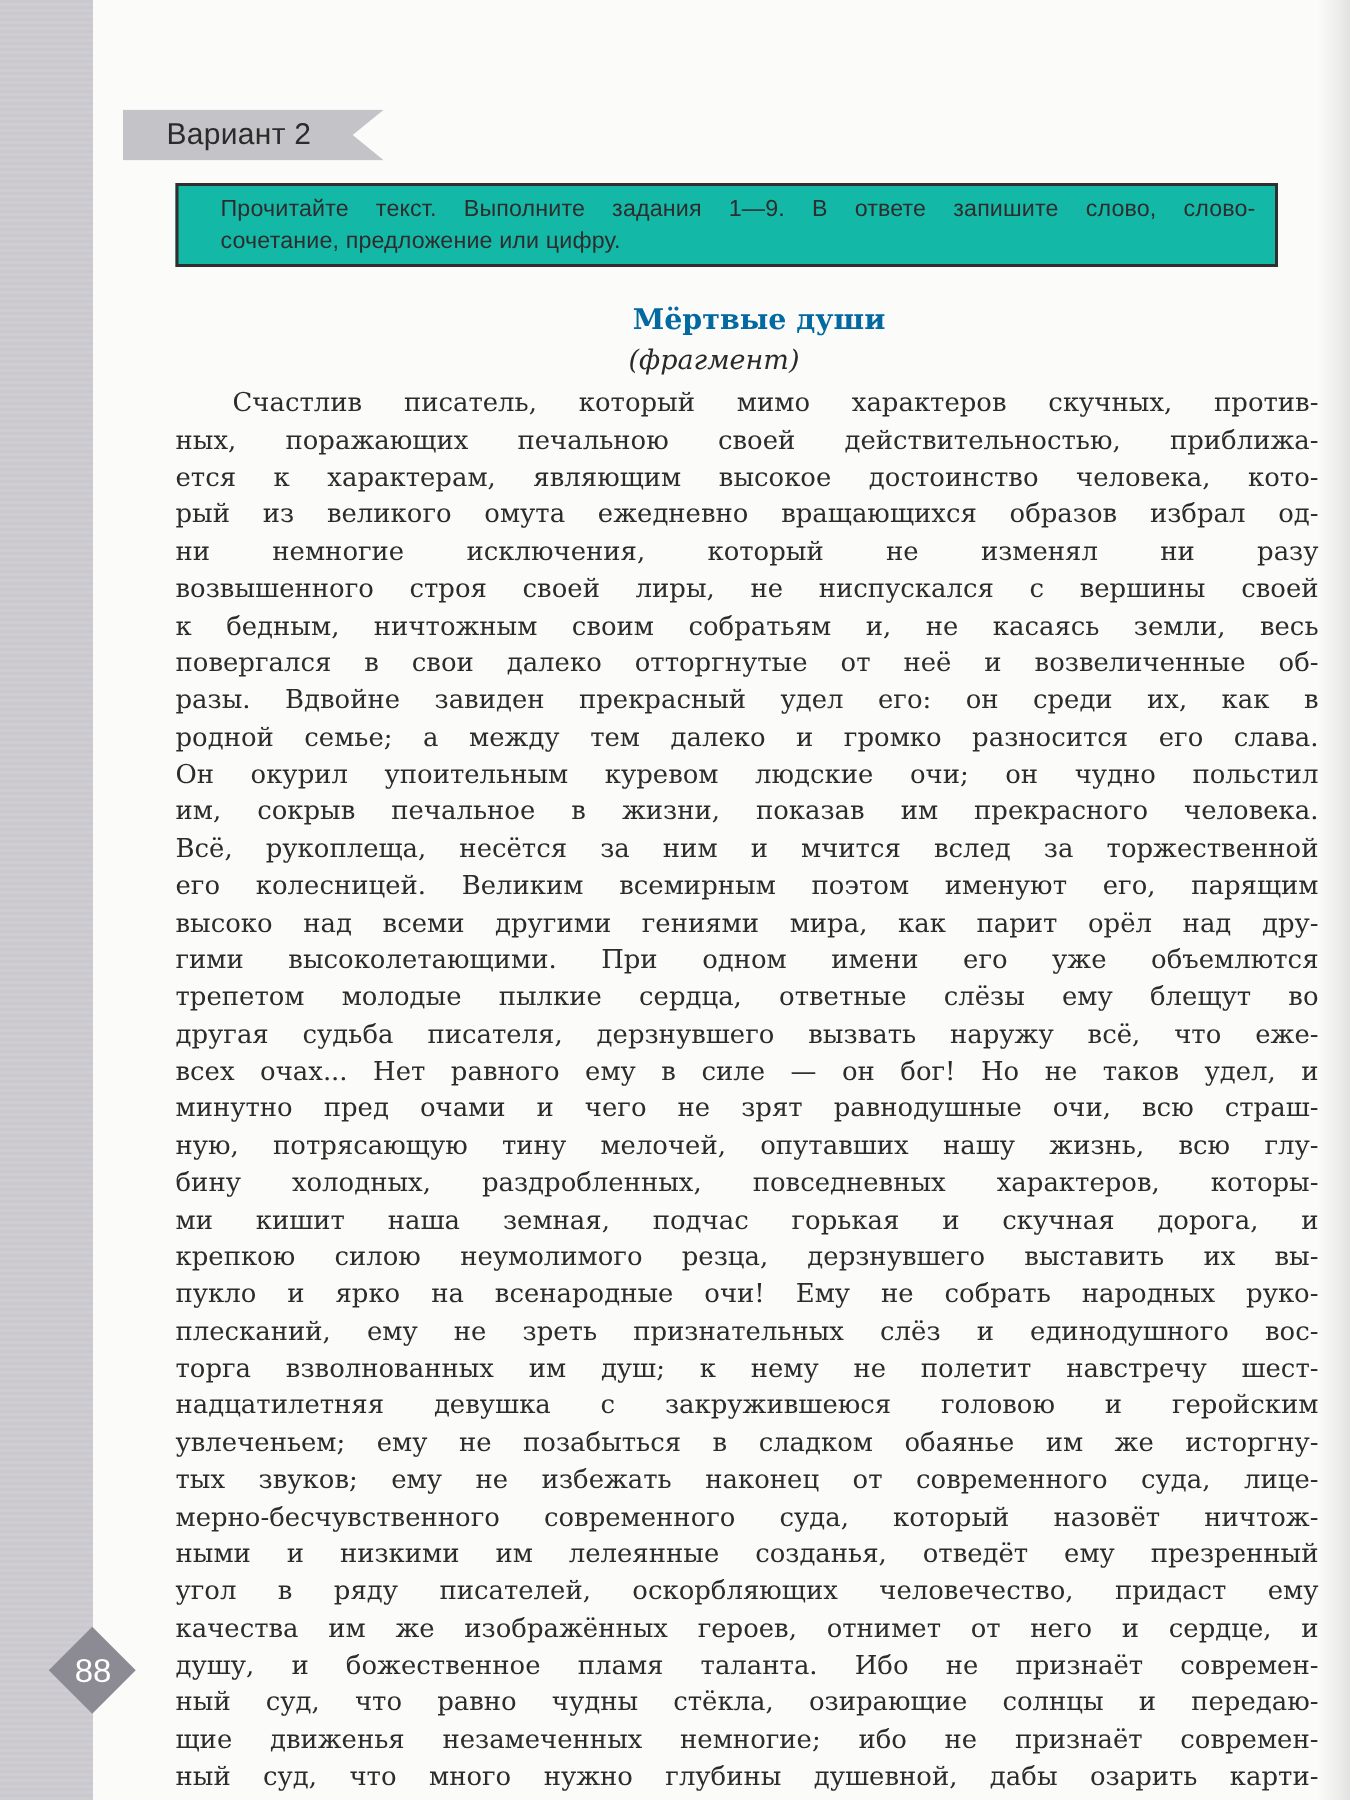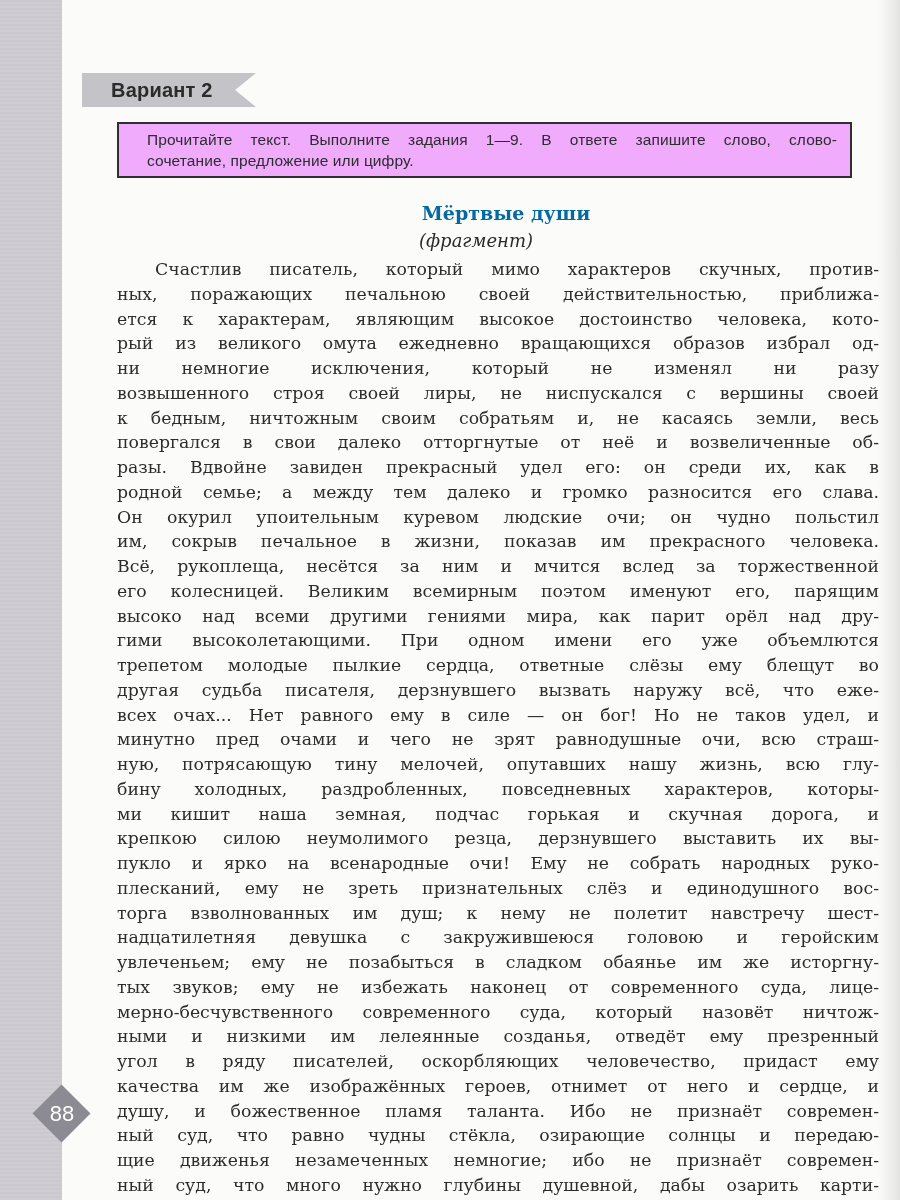--- a/index.html
+++ b/index.html
@@ -17,26 +17,26 @@
     position: absolute; right: 0; top: 0; width: 22px; height: 1200px;
     background: linear-gradient(90deg, #fbfbfa 0%, #eeeeec 60%, #e2e2e0 100%);
   }
   .variant-ribbon {
     position: absolute; left: 82px; top: 73px; width: 174px; height: 34px;
     background: #c4c4c8;
     clip-path: polygon(0 0, 100% 0, 88% 50%, 100% 100%, 0 100%);
   }
   .variant-label {
     position: absolute; left: 111px; top: 75px;
-    font-family: "Liberation Sans", sans-serif; font-weight: bold;
+    font-family: "Liberation Sans", sans-serif; font-weight: normal;
     font-size: 20px; line-height: 30px; color: #2b2b2b; letter-spacing: 0.2px;
   }
   .task-box {
     position: absolute; left: 117px; top: 122px; width: 731px; height: 52px;
-    border: 2px solid #2f2f2f; background: #f0abfc;
+    border: 2px solid #2f2f2f; background: #14b8a6;
     box-sizing: content-box;
   }
   .task-text {
     position: absolute; left: 28px; top: 5px; width: 690px;
     font-family: "Liberation Sans", sans-serif; font-size: 15.5px; line-height: 21px;
     color: #2d2d2d; letter-spacing: 0.1px;
   }
   .title {
     position: absolute; left: 16px; width: 900px; top: 200px;
     text-align: center; font-weight: bold; font-size: 19px; line-height: 26px;

